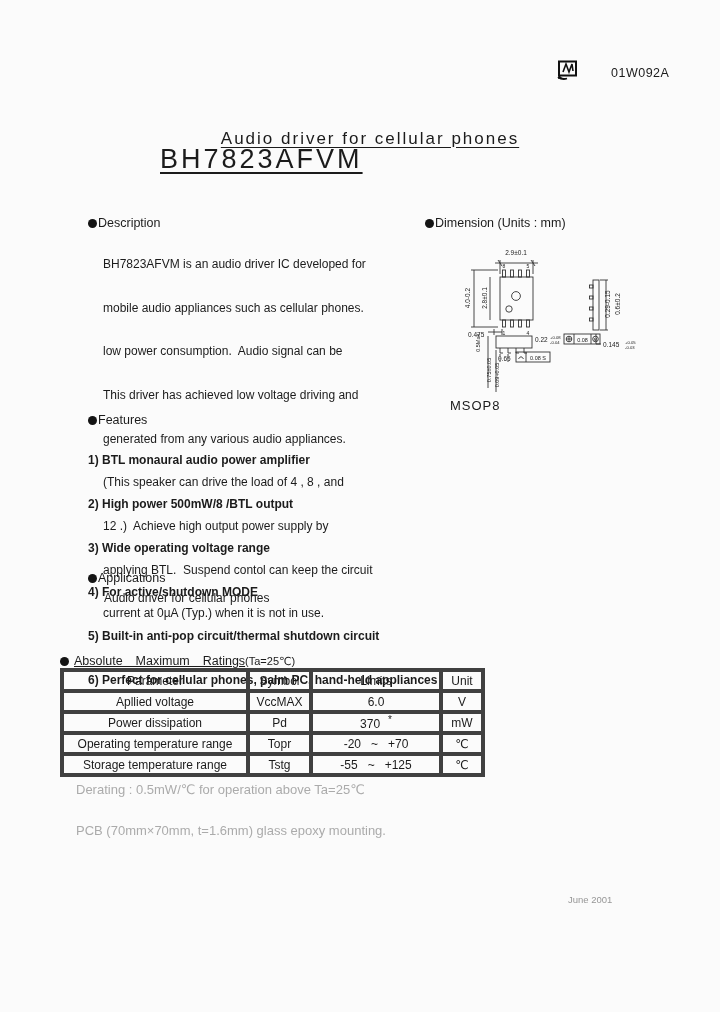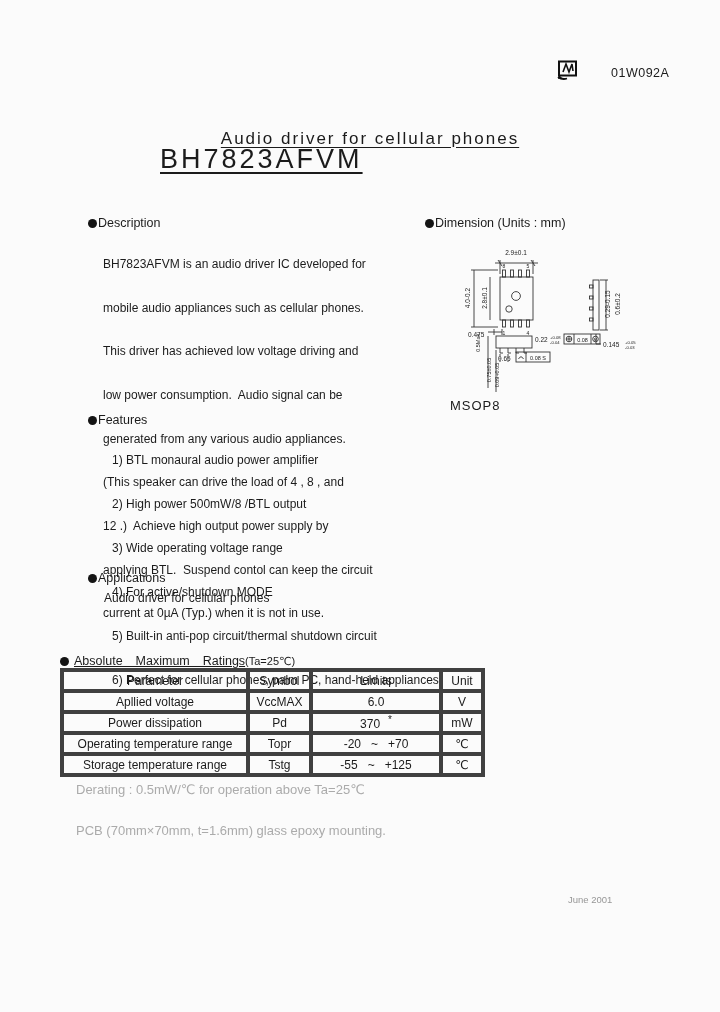--- a/index.html
+++ b/index.html
@@ -24,21 +24,21 @@
     background:#141414;margin-right:1px;vertical-align:-1px;}
   .h-desc{left:88px;top:213px;}
   .h-dim{left:425px;top:213px;}
   .h-feat{left:88px;top:410px;}
   .h-app{left:88px;top:568px;}
   .h-amr{left:60px;top:651px;}
   .h-amr .heading{word-spacing:3px;text-decoration:underline;}
   .cond{font-size:11px;}
   
   .paragraph{left:103px;top:228px;font-size:12px;line-height:14.55px;white-space:pre;}
-  .featlist{left:112px;top:424px;font-size:12px;line-height:14.65px;white-space:pre;}
+  .featlist{left:88px;top:424px;font-size:12px;line-height:14.65px;white-space:pre;font-weight:bold;}
   .apptext{left:104px;top:591px;font-size:12px;white-space:pre;}
   
   table.amr{left:60px;top:668px;border-collapse:collapse;table-layout:fixed;}
   table.amr td,table.amr th{border:4px solid #404040;font-size:12px;font-weight:normal;
     padding:0 4px;height:17px;text-align:center;overflow:hidden;}
   td.param{text-align:left;padding-left:5px;}
   td.limits{white-space:pre;}
   td.limits sup{font-size:10px;margin-left:8px;}
   .footnotes{left:76px;top:756px;font-size:13px;line-height:13.5px;color:#ababab;white-space:pre;}
   .pkgname{left:450px;top:398px;width:210px;text-align:left;font-size:13px;letter-spacing:1px;}
@@ -59,22 +59,22 @@
 </span>
 <span class="abs docnum">01W092A</span>
 
 <div class="abs subtitle">Audio driver for cellular phones</div>
 <div class="abs partno">BH7823AFVM</div>
 
 <div class="abs h-desc"><span class="bullet"></span><span class="heading">Description</span></div>
 <div class="abs paragraph">
   <div>BH7823AFVM is an audio driver IC developed for</div>
   <div>mobile audio appliances such as cellular phones.</div>
+  <div>low power consumption.  Audio signal can be</div>
   <div>This driver has achieved low voltage driving and</div>
-  <div>low power consumption.  Audio signal can be</div>
   <div>generated from any various audio appliances.</div>
   <div>(This speaker can drive the load of 4 , 8 , and</div>
   <div>12 .)  Achieve high output power supply by</div>
   <div>applying BTL.  Suspend contol can keep the circuit</div>
   <div>current at 0µA (Typ.) when it is not in use.</div>
 </div>
 
 <div class="abs h-dim"><span class="bullet"></span><span class="heading">Dimension (Units : mm)</span></div>
 
 <svg class="abs" style="left:450px;top:238px" width="210" height="170" viewBox="0 0 210 170">

